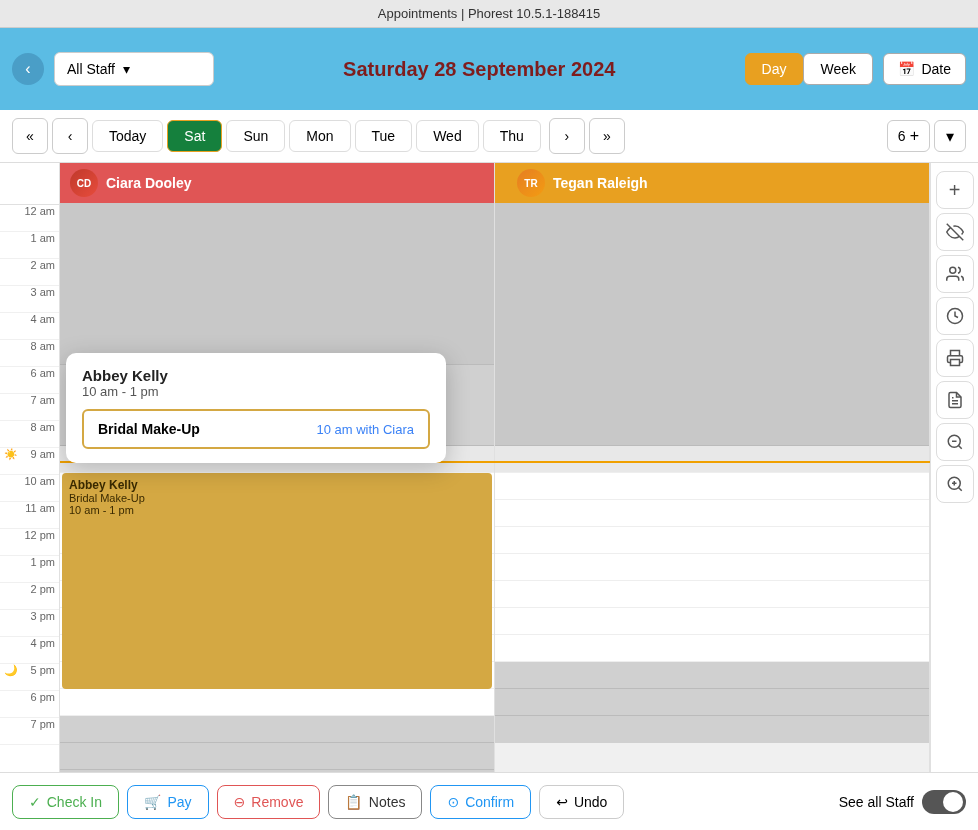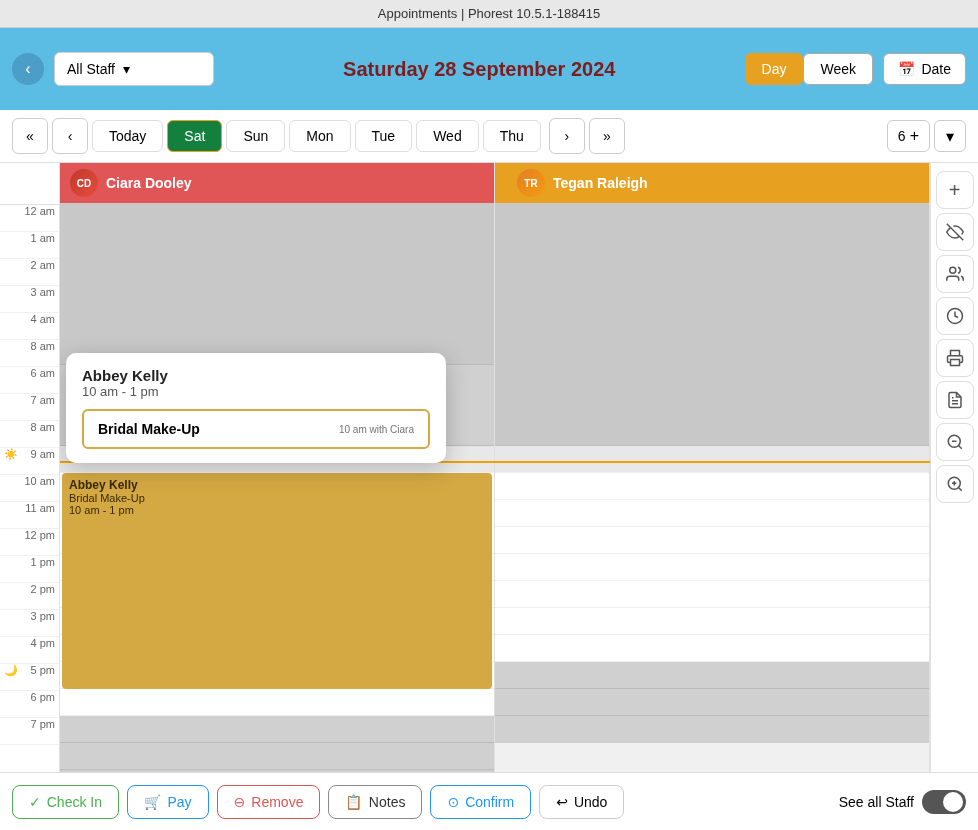--- a/index.html
+++ b/index.html
@@ -524,21 +524,21 @@
         <div style="height:27px; background:#d0d0d0;"></div>
       </div>
 
     </div>
 
     <div id="tooltip-popup" style="position:absolute; left:6px; top:190px; background:white; border-radius:10px; box-shadow:0 6px 24px rgba(0,0,0,0.22); padding:14px 16px; z-index:20; min-width:380px;">
       <div class="tp-name" style="font-size:15px;font-weight:700;color:#222;">Abbey Kelly</div>
       <div class="tp-time" style="font-size:13px;color:#555;margin-bottom:10px;">10 am - 1 pm</div>
       <div class="tp-service-row" style="background:white;border:2px solid #d4a843;border-radius:6px;padding:10px 14px;display:flex;justify-content:space-between;align-items:center;">
         <span class="tp-service-name" style="font-size:14px;font-weight:700;">Bridal Make-Up</span>
-        <span class="tp-service-detail" style="font-size:10px;color:#737373;">10 am with Ciara</span>
+        <span class="tp-service-detail" style="font-size:13px;color:#3b82f6;">10 am with Ciara</span>
       </div>
     </div>
 
     <div class="time-line" style="position:absolute; left:0; right:0; top:calc(42px + 243px + 13px); height:2px; background:#f0a000; z-index:7;"></div>
 
   </div>
 
   <div id="right-sidebar">
     <button class="sidebar-icon-btn" style="font-size:20px;font-weight:300;">+</button>
     <button class="sidebar-icon-btn">

